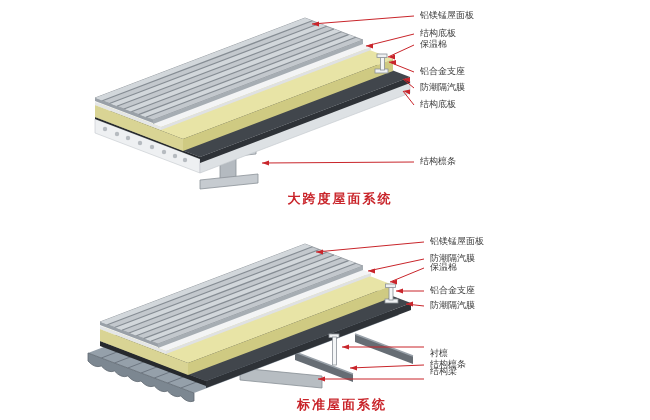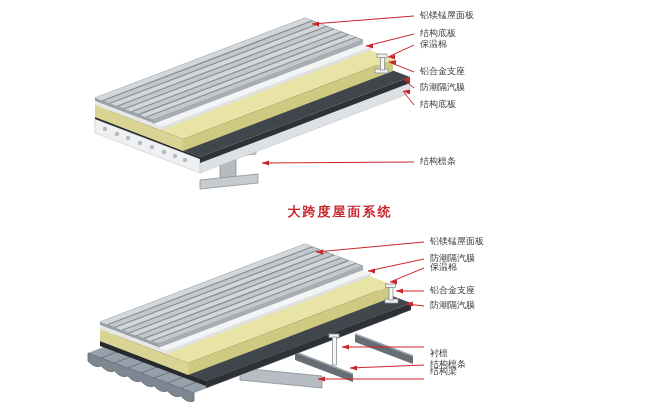--- a/index.html
+++ b/index.html
@@ -201,25 +201,26 @@
 </svg>
 
 <span class="lbl" style="left:420px;top:10px">铝镁锰屋面板</span>
 <span class="lbl" style="left:420px;top:28px">结构底板</span>
 <span class="lbl" style="left:420px;top:39px">保温棉</span>
 <span class="lbl" style="left:420px;top:66px">铝合金支座</span>
 <span class="lbl" style="left:420px;top:82px">防潮隔汽膜</span>
 <span class="lbl" style="left:420px;top:99px">结构底板</span>
 <span class="lbl" style="left:420px;top:156px">结构檩条</span>
 
-<div class="title" style="left:265px;top:203px;width:150px">大跨度屋面系统</div>
+<div class="title" style="left:265px;top:190px;width:150px">大跨度屋面系统</div>
 
 <span class="lbl" style="left:430px;top:236px">铝镁锰屋面板</span>
 <span class="lbl" style="left:430px;top:253px">防潮隔汽膜</span>
 <span class="lbl" style="left:430px;top:262px">保温棉</span>
 <span class="lbl" style="left:430px;top:285px">铝合金支座</span>
 <span class="lbl" style="left:430px;top:300px">防潮隔汽膜</span>
 <span class="lbl" style="left:430px;top:348px">衬檩</span>
 <span class="lbl" style="left:430px;top:359px">结构檩条</span>
 <span class="lbl" style="left:430px;top:366px">结构梁</span>
 
+<div class="title" style="left:272px;top:396px;width:140px">标准屋面系统</div>
 
 </div>
 
 </body></html>

